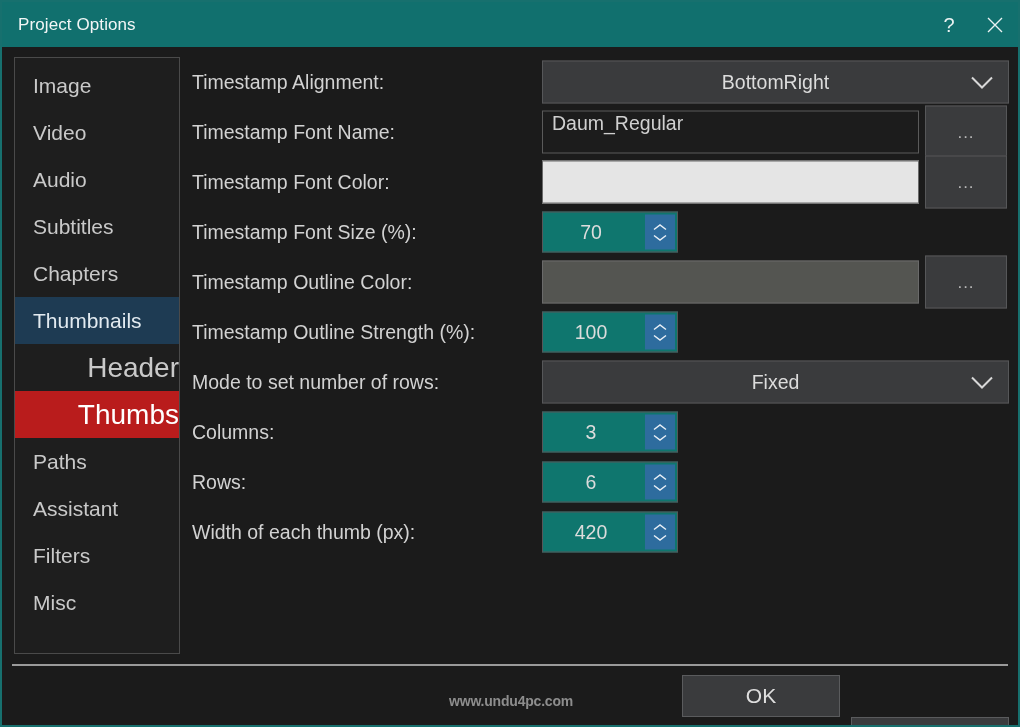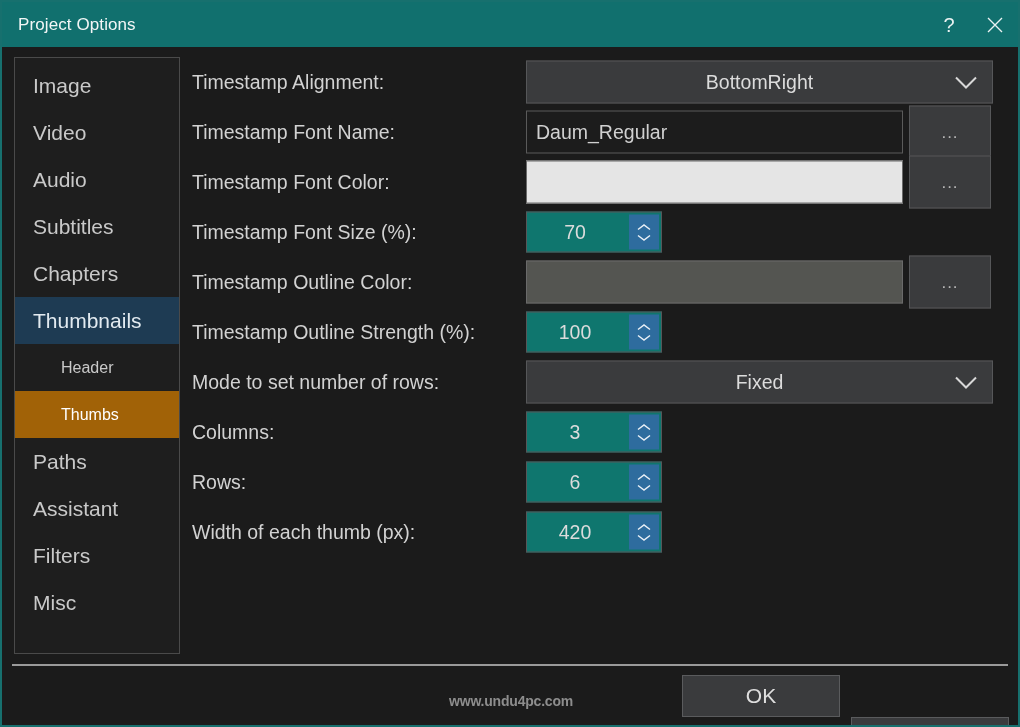--- a/index.html
+++ b/index.html
@@ -64,23 +64,23 @@
   }
   .side-item {
     height: 47px;
     display: flex;
     align-items: center;
     color: #c9c9c9;
     font-size: 21px;
     padding-left: 18px;
     white-space: nowrap;
   }
-  .side-item.child { padding-left: 46px; font-size: 16px; }
+  .side-item.child { padding-left: 46px; font-size: 28px; justify-content: flex-end; }
   .side-item.sel-parent { background: #1e3b53; color: #e2eaf0; }
-  .side-item.sel-child  { background: #a16207; color: #ffffff; }
+  .side-item.sel-child  { background: #b91c1c; color: #ffffff; }
 
   
   #form {
     position: absolute;
     left: 190px; top: 55px;
     width: 820px;
   }
   .row {
     position: relative;
     height: 50px;
@@ -91,21 +91,21 @@
     top: 50%;
     transform: translateY(-50%);
     color: #d2d2d2;
     font-size: 19.5px;
     white-space: nowrap;
     text-align: center;
   }
 
   .ctl-area {
     position: absolute;
-    left: 334px;
+    left: 350px;
     top: 50%;
     transform: translateY(-50%);
     display: flex;
     align-items: center;
     gap: 6px;
   }
 
   
   .combo {
     width: 467px;
@@ -127,21 +127,20 @@
     display: block;
   }
 
   
   .textinput {
     width: 377px;
     height: 43px;
     background: #1c1c1c;
     border: 1px solid #5a5a5a;
     display: flex;
-    align-items: center;
     padding-left: 9px;
     color: #d0d0d0;
     font-size: 19.5px;
   }
 
   
   .swatch {
     width: 377px;
     height: 43px;
     border: 1px solid #6a6a6a;

